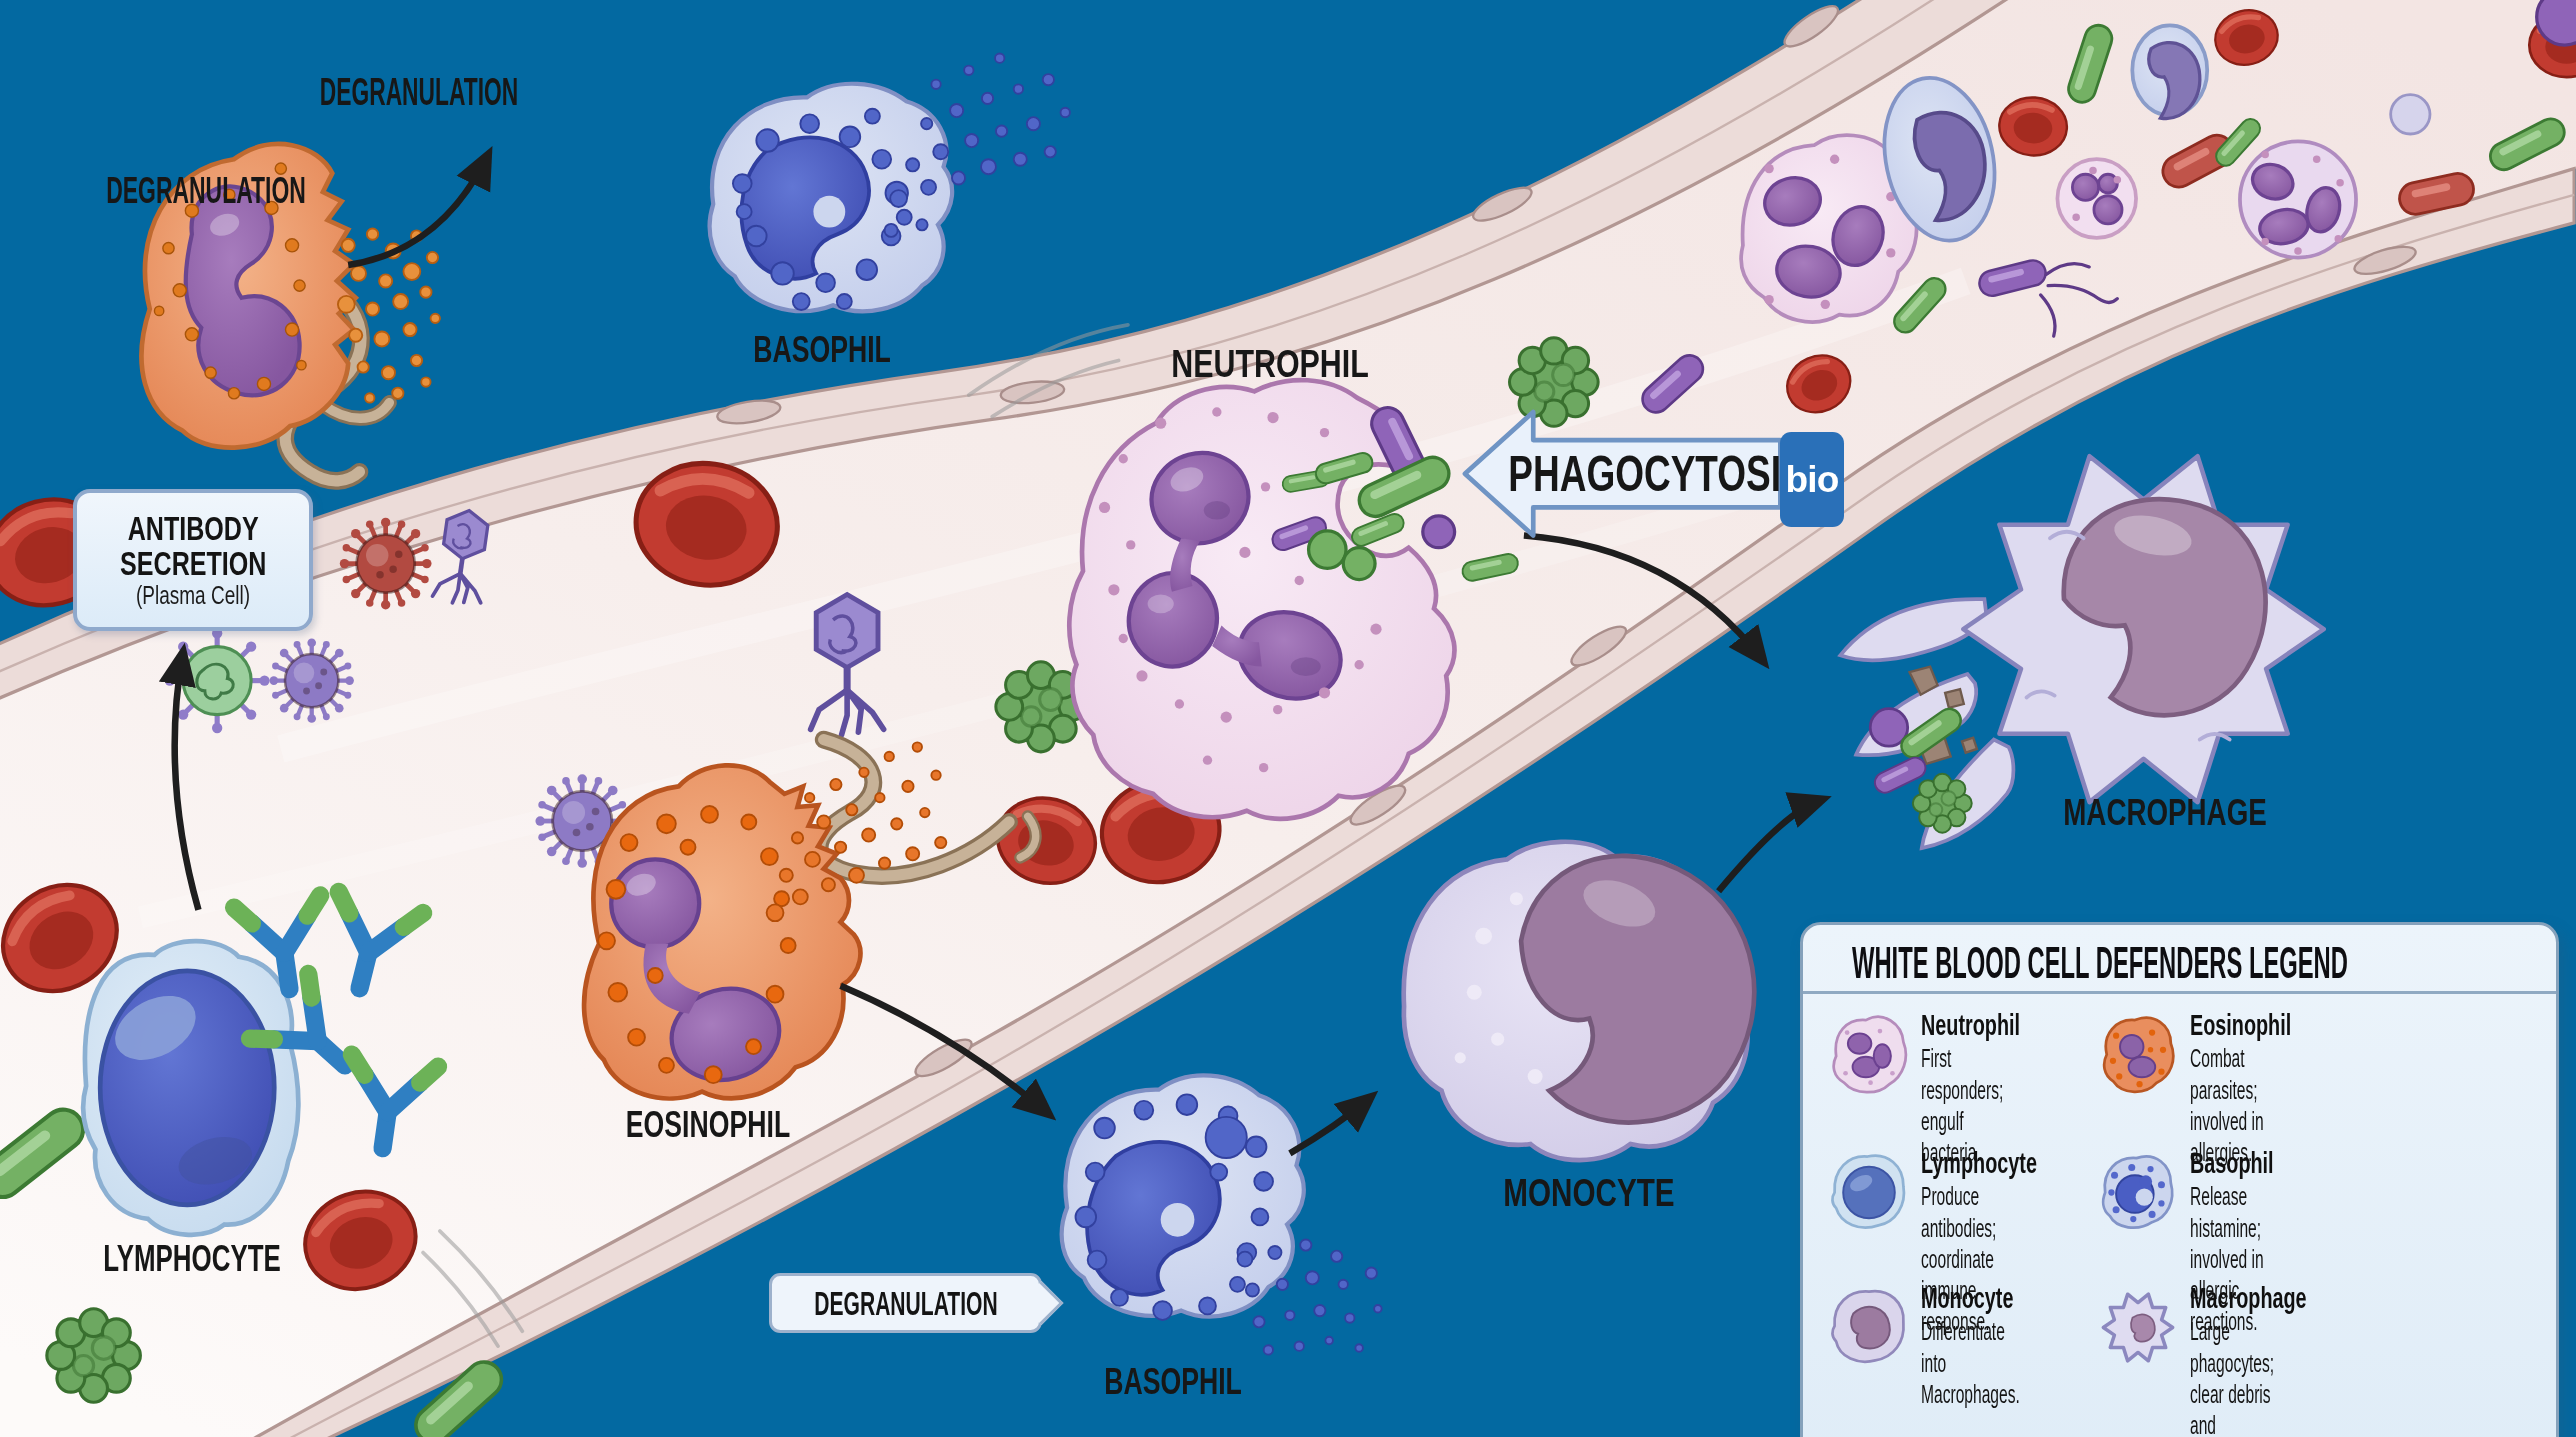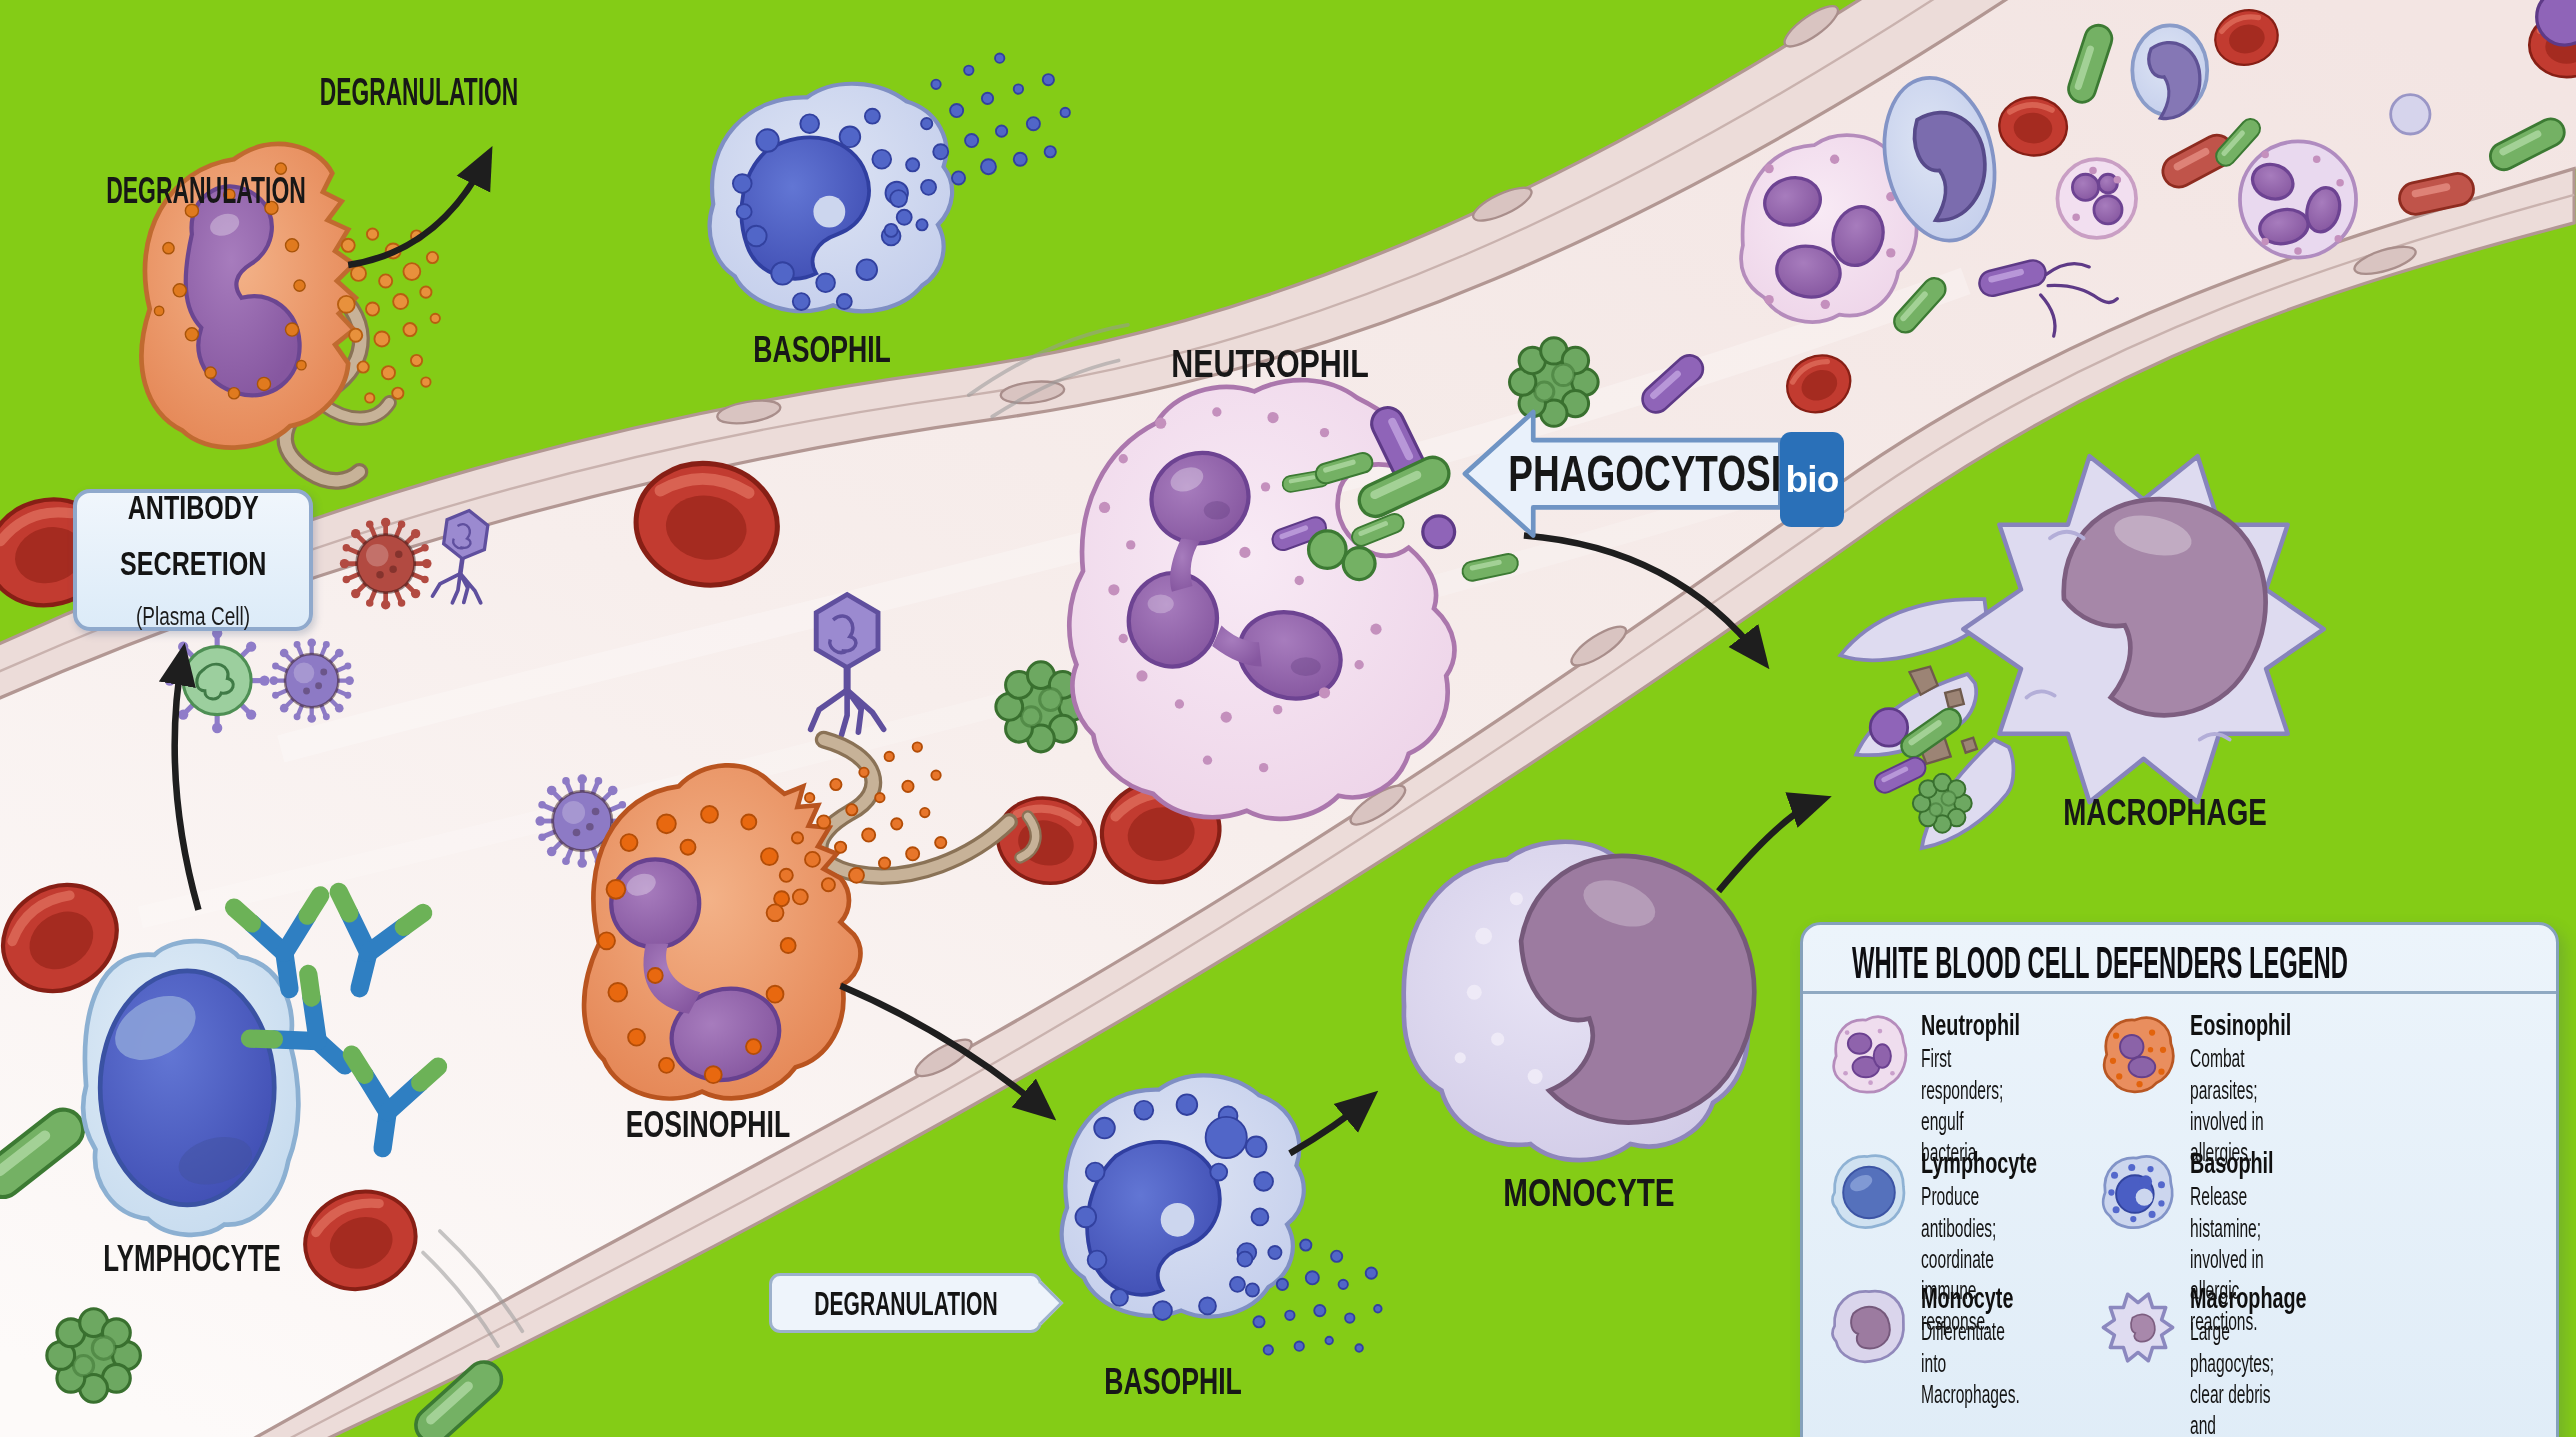--- a/index.html
+++ b/index.html
@@ -1,25 +1,25 @@
 <!DOCTYPE html>
 <html style="font-size:15px"><head>
 <meta charset="utf-8">
 <style>
   html,body{margin:0;padding:0;background:#ffffff;}
-  .stage{position:relative;width:2576px;height:1438px;overflow:hidden;background:#84cc16;
+  .stage{position:relative;width:2576px;height:1438px;overflow:hidden;background:#0369a1;
          font-family:"Liberation Sans",sans-serif;}
   .stage svg.scene{position:absolute;left:0;top:0;}
   .lbl{position:absolute;transform:translate(-50%,-50%);white-space:nowrap;font-weight:bold;
        color:#171717;z-index:5;}
   .lbl>span{display:inline-block;transform:scaleX(var(--sx,.72));}
   .boxlbl{position:absolute;z-index:6;box-sizing:border-box;}
   .antibody-box{left:73px;top:489px;width:240px;height:142px;border:4.7px solid #8fa9cc;border-radius:17px;
        background:linear-gradient(180deg,#f0f6fc,#dcebf8);display:flex;flex-direction:column;
-       justify-content:center;align-items:center;line-height:1.06;box-shadow:2.8px 3.7px 7.5px rgba(80,100,130,.25);gap:21px;}
+       justify-content:center;align-items:center;line-height:1.06;box-shadow:2.8px 3.7px 7.5px rgba(80,100,130,.25);}
   .antibody-box .l1{font-size:33px;font-weight:bold;color:#141414;}
   .antibody-box .l1>span,.antibody-box .l2>span{display:inline-block;transform:scaleX(.76);}
   .antibody-box .l2{font-size:25px;font-weight:500;color:#1b1b1b;}
   .callout{left:769px;top:1273px;width:273px;height:60px;border:3.7px solid #9db1cc;border-radius:11.2px;
        background:#eef4fb;display:flex;align-items:center;justify-content:center;}
   .callout::after{content:"";position:absolute;right:-18px;top:50%;width:28px;height:28px;
        transform:translateY(-50%) rotate(45deg);background:#eef4fb;
        border-top:3.7px solid #9db1cc;border-right:3.7px solid #9db1cc;}
   .callout .t{font-size:34px;font-weight:bold;color:#141414;white-space:nowrap;display:inline-block;transform:scaleX(.62);}
   .phago-text{left:1657px;top:474px;font-size:50px;--sx:.74;}

